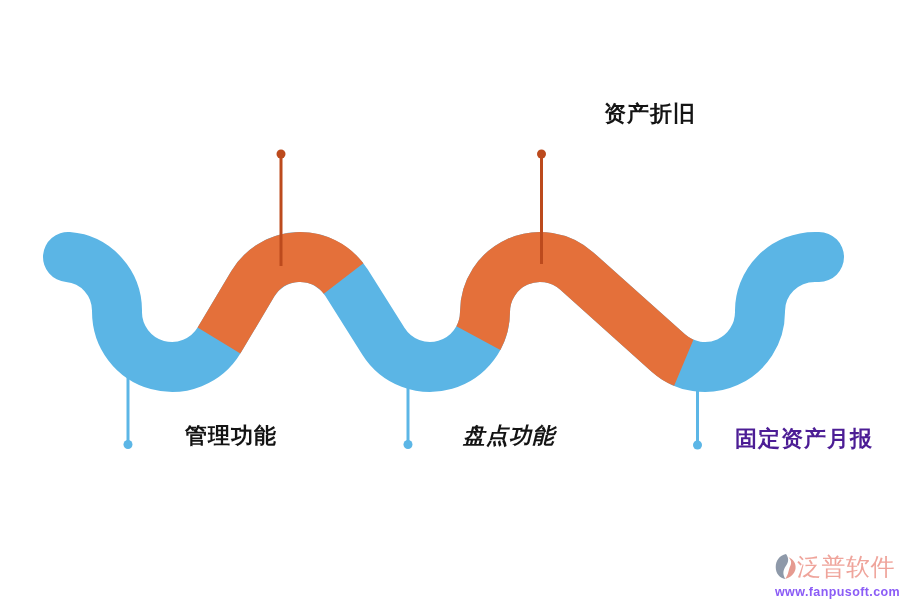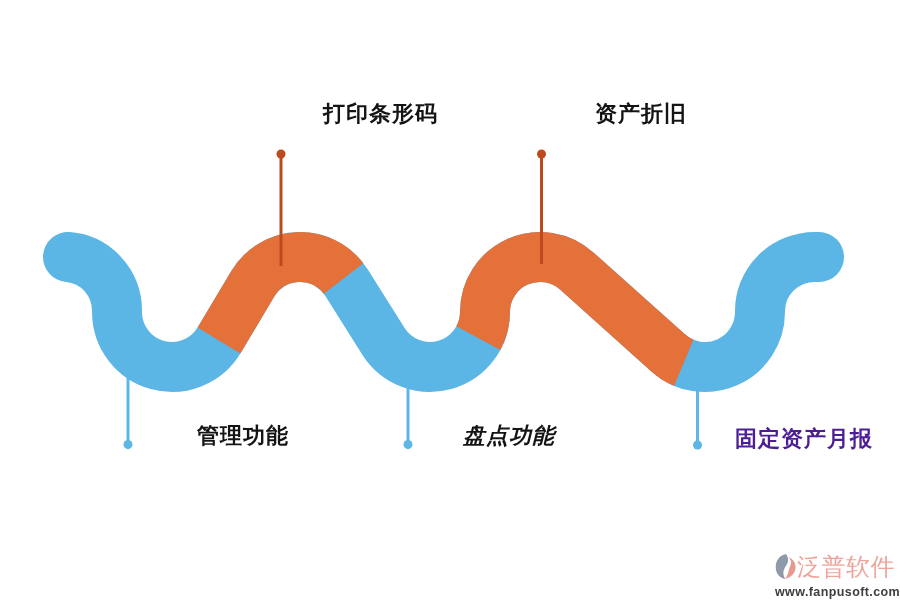--- a/index.html
+++ b/index.html
@@ -7,21 +7,21 @@
     position:relative;width:900px;height:600px;background:#ffffff;overflow:hidden;
     font-family:"Liberation Sans","DejaVu Sans",sans-serif;
   }
   #wave-svg{position:absolute;left:0;top:0;}
   .diagram-label{
     position:absolute;font-weight:bold;font-size:22px;line-height:22px;
     letter-spacing:1px;color:#141414;white-space:nowrap;
   }
   .lbl-print-barcode{left:323px;top:103px;}
   .lbl-asset-depreciation{left:595px;top:103px;}
-  .lbl-management{left:185px;top:425px;margin-left:12px;}
+  .lbl-management{left:185px;top:425px;}
   .lbl-inventory{left:463px;top:425px;}
   .lbl-fixed-asset{left:735px;top:428px;}
   #watermark{position:absolute;left:775px;top:549px;width:120px;}
   #watermark .brand-row{display:flex;align-items:center;}
   #watermark .brand-text{
     font-weight:normal;font-size:24px;line-height:26px;letter-spacing:0.5px;white-space:nowrap;
   }
   #watermark .brand-url{
     font-size:12.5px;line-height:14px;letter-spacing:0.4px;text-align:center;
     margin-top:1px;white-space:nowrap;font-weight:bold;
@@ -70,30 +70,29 @@
              L 819,257" fill="none" stroke-width="50" stroke-linecap="butt" stroke="#E4703A" stroke-dasharray="0 223.54913452148438 172.7916015625 188.99081420898443 294.8256701660155 1079.947509765625"></path>
 
     <g>
       <circle cx="281" cy="154" r="4.5" fill="#BC4A1D"></circle>
       <line x1="281" y1="156" x2="281" y2="266" stroke-width="3" stroke="#BC4A1D"></line>
       <circle cx="541.5" cy="154" r="4.5" fill="#BC4A1D"></circle>
       <line x1="541.5" y1="156" x2="541.5" y2="264" stroke-width="3" stroke="#BC4A1D"></line>
     </g>
   </svg>
 
-  <div class="diagram-label lbl-print-barcode" style="color: rgb(20, 20, 20);">打印条形码</div>
-  <div class="diagram-label lbl-asset-depreciation" style="color: rgb(20, 20, 20);">资产折旧</div>
+  <div class="diagram-label lbl-asset-depreciation" style="color: rgb(20, 20, 20); margin-left: 9px;">资产折旧</div>
   <div class="diagram-label lbl-management" style="color: rgb(20, 20, 20);">管理功能</div>
   <div class="diagram-label lbl-inventory" style="color: rgb(20, 20, 20); font-style: italic;">盘点功能</div>
   <div class="diagram-label lbl-fixed-asset" style="color: #4c1d95;">固定资产月报</div>
 
   <div id="watermark">
     <div class="brand-row">
       <svg width="29" height="35" viewBox="0 0 30 36">
         <path d="M15,1 C6,3 1,10 1,19 C1,28 7,34 14,35 C10,28 11,23 15,17 C19,11 19,7 15,1 Z" fill="#8E99A9"></path>
         <path d="M18,5 C25,8 29,14 28,21 C27,28 21,33 14,35 C19,28 18,23 21,17 C23.5,11.5 21,8 18,5 Z" fill="#E59A90"></path>
       </svg>
       <span class="brand-text" style="color: rgb(239, 164, 155);">泛普软件</span>
     </div>
-    <div class="brand-url" style="color: #404040; text-align: right;">www.fanpusoft.com</div>
+    <div class="brand-url" style="color: #8b5cf6; text-align: right;">www.fanpusoft.com</div>
   </div>
 
 </div>
 
 </body></html>

